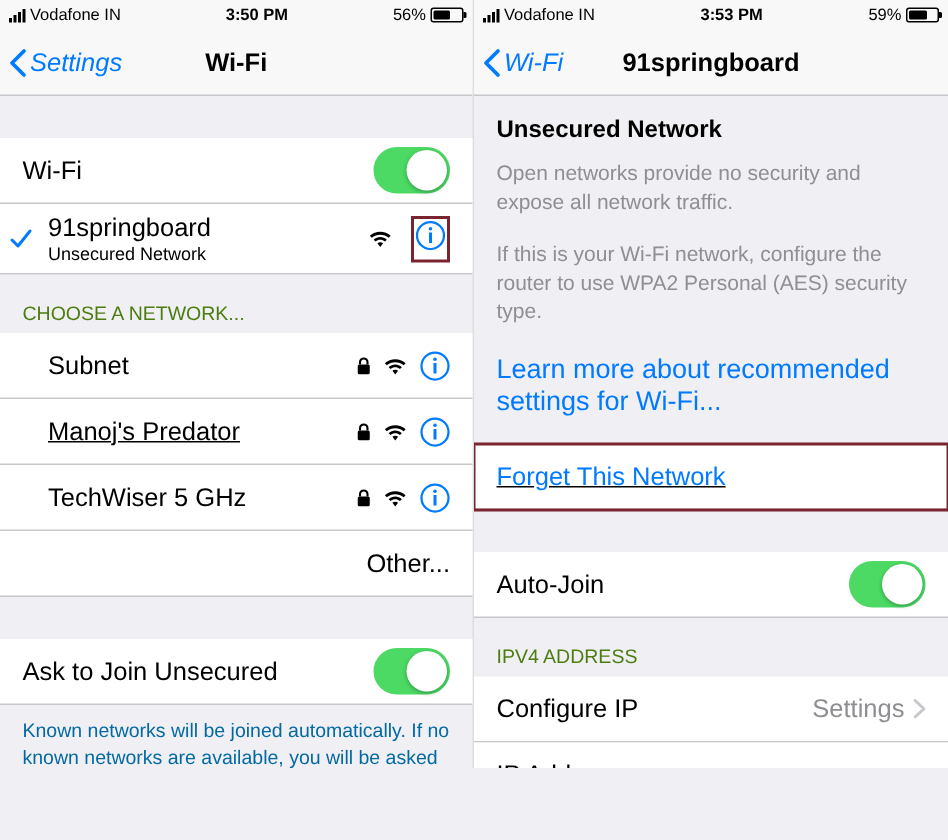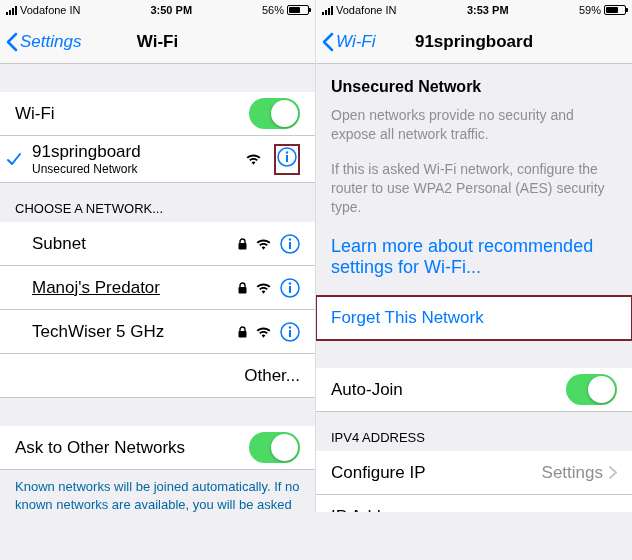--- a/index.html
+++ b/index.html
@@ -23,28 +23,28 @@
 .cell { background: #fff; min-height: 44px; display: flex; align-items: center; padding: 0 15px 0 15px; border-bottom: 0.5px solid #c8c7cc; font-size: 17px; position: relative; }
 .cell:first-child { border-top: 0.5px solid #c8c7cc; }
 .cell .cell-right { margin-left: auto; display: flex; align-items: center; gap: 9px; }
 .check { width: 16px; fill: #007aff; margin-left:-4px; margin-right: 10px; flex-shrink:0; }
 .sub-left { display:flex; flex-direction:column; padding: 6px 0; }
 .sub-left .primary { font-size:17px; }
 .sub-left .secondary { font-size:12px; color:#000; }
 .toggle { width: 51px; height: 31px; border-radius: 16px; position: relative; }
 .toggle.on { background: #4cd964; }
 .toggle .knob { position: absolute; width: 27px; height: 27px; background: #fff; border-radius: 50%; top: 2px; right: 2px; box-shadow: 0 1px 3px rgba(0,0,0,0.3); }
-.header { font-size: 13px; color: #000000; padding: 18px 15px 6px; text-transform: none; }
+.header { font-size: 13px; color: #4d7c0f; padding: 18px 15px 6px; text-transform: none; }
 .wifi-icon { width: 15px; height: 12px; }
 .info-icon { width: 20px; height: 20px; }
 .lock-icon { width: 9px; height: 12px; }
 .footer { font-size: 13px; color: #0369a1; padding: 8px 15px; line-height: 1.4; }
 .link { color: #007aff; }
 .highlight-info { border: 2px solid #7a2430; padding:1px; margin-left:4px; }
-.highlight-row { outline: 2px solid #7a2430; outline-offset: -1px; }
+.highlight-row { outline: 2px solid #7a2430; outline-offset: -1px; text-decoration: underline; }
 .para { font-size: 14px; color: #8e8e93; padding: 6px 15px; line-height: 1.35; }
 .section-title { font-size: 16px; font-weight: 600; padding: 14px 15px 4px; color:#000; }
 .learn { font-size: 18px; padding: 14px 15px 18px; color: #007aff; cursor:pointer; }
 .cell-value { color: #8e8e93; font-size: 17px; margin-left: auto; display:flex; align-items:center; gap:6px;}
 .disclosure { width: 8px; height: 13px; }
 </style>
 </head>
 <body>
 
 <div class="screen">
@@ -156,21 +156,21 @@
             <circle cx="10" cy="5.5" r="1.2" fill="#007aff"></circle>
             <rect x="9" y="8" width="2" height="7" fill="#007aff"></rect>
           </svg>
       </div>
     </div>
     <div class="cell" style="padding-left:32px;justify-content:flex-end;">
       <span>Other...</span>
     </div>
     <div class="group-gap"></div>
     <div class="cell">
-      <span>Ask to Other Networks</span>
+      <span>Ask to Join Unsecured</span>
       <div class="cell-right">
           <div class="toggle on">
             <div class="knob"></div>
           </div>
         </div>
     </div>
     <div class="footer">Known networks will be joined automatically. If no known networks are available, you will be asked before joining a new network.</div>
   </div>
 </div>
 
@@ -198,21 +198,21 @@
       <svg class="chevron-left" viewBox="0 0 12 20">
           <polyline points="10,2 2,10 10,18" fill="none" stroke="#007aff" stroke-width="2.5" stroke-linecap="round" stroke-linejoin="round"></polyline>
         </svg>
       <span>Wi-Fi</span>
     </div>
     <div class="nav-title">91springboard</div>
   </div>
   <div class="content">
     <div class="section-title">Unsecured Network</div>
     <div class="para">Open networks provide no security and expose all network traffic.</div>
-    <div class="para" style="padding-top:10px;">If this is asked Wi-Fi network, configure the router to use WPA2 Personal (AES) security type.</div>
+    <div class="para" style="padding-top:10px;">If this is your Wi-Fi network, configure the router to use WPA2 Personal (AES) security type.</div>
     <div class="learn">Learn more about recommended settings for Wi-Fi...</div>
     <div class="cell highlight-row">
       <span class="link">Forget This Network</span>
     </div>
     <div class="group-gap"></div>
     <div class="cell">
       <span>Auto-Join</span>
       <div class="cell-right">
           <div class="toggle on">
             <div class="knob"></div>

